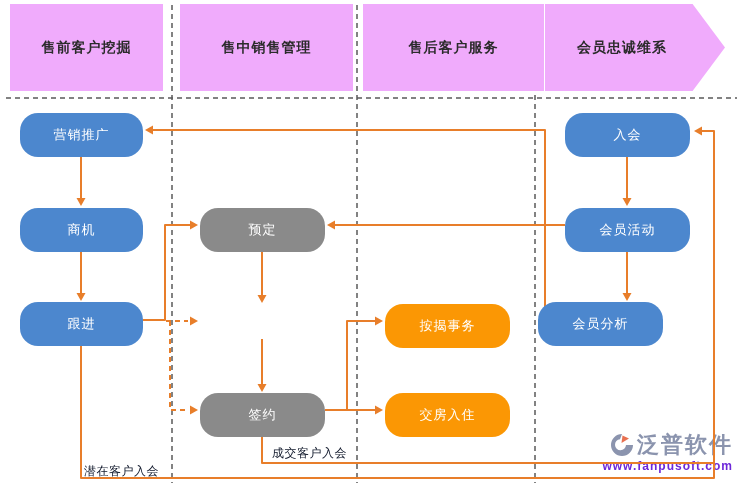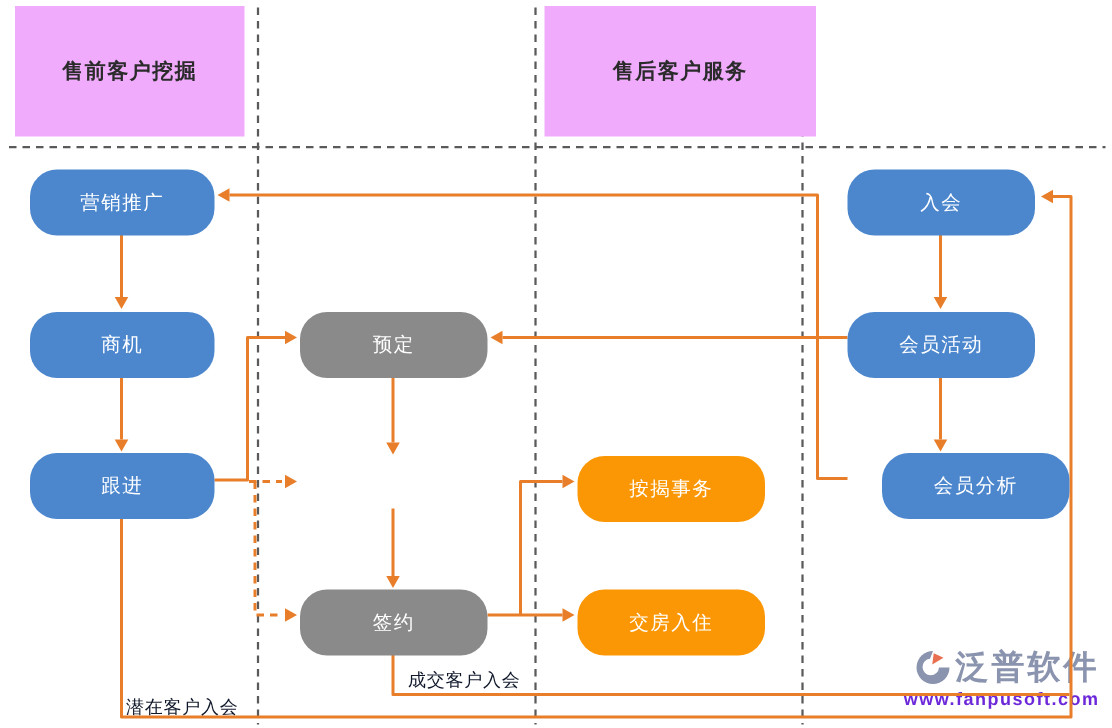--- a/index.html
+++ b/index.html
@@ -98,32 +98,34 @@
       <polygon points="190,405.5 190,414.5 198,410"></polygon>
       <polygon points="375,405.5 375,414.5 383,410"></polygon>
       <polygon points="375,316.5 375,325.5 383,321"></polygon>
       <polygon points="335,220.5 335,229.5 327,225"></polygon>
       <polygon points="153,125.5 153,134.5 145,130"></polygon>
       <polygon points="702,126.5 702,135.5 694,131"></polygon>
     </g>
   </svg>
 
   <div class="stage s1">售前客户挖掘</div>
+  <div class="stage s2">售中销售管理</div>
   <div class="stage s3">售后客户服务</div>
+  <div class="stage s4">会员忠诚维系</div>
 
   <div class="pill blue" style="left:20px;top:113px;">营销推广</div>
   <div class="pill blue" style="left:20px;top:208px;">商机</div>
   <div class="pill gray" style="left:200px;top:208px;">预定</div>
 
   <div class="pill blue" style="left:20px;top:302px;">跟进</div>
   <div class="pill gray" style="left:200px;top:393px;">签约</div>
 
   <div class="pill orange" style="left:385px;top:304px;">按揭事务</div>
   <div class="pill orange" style="left:385px;top:393px;">交房入住</div>
 
   <div class="pill blue" style="left:565px;top:113px;width:125px;">入会</div>
   <div class="pill blue" style="left:565px;top:208px;width:125px;">会员活动</div>
-  <div class="pill blue" style="left:588px;top:302px;width:125px;">会员分析</div>
+  <div class="pill blue" style="left:538px;top:302px;width:125px;">会员分析</div>
 
   <div class="note" style="left:84px;top:463px;">潜在客户入会</div>
   <div class="note" style="left:272px;top:445px;">成交客户入会</div>
 
 </div>
 
 </body></html>

